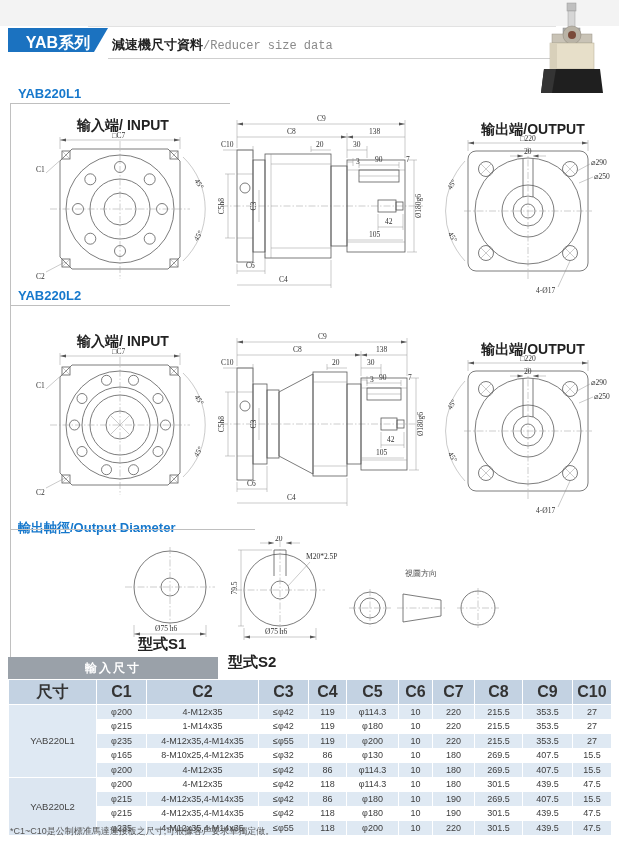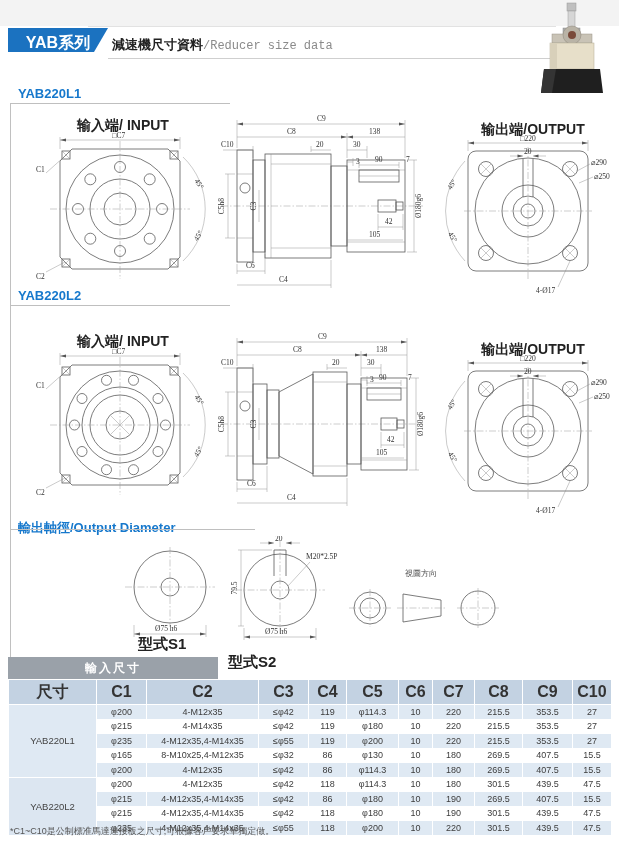--- a/index.html
+++ b/index.html
@@ -507,21 +507,21 @@
         <td>119</td>
         <td>φ114.3</td>
         <td>10</td>
         <td>220</td>
         <td>215.5</td>
         <td>353.5</td>
         <td>27</td>
       </tr>
       <tr>
         <td>φ215</td>
-        <td>4-M14x35</td>
+        <td>1-M14x35</td>
         <td>≤φ42</td>
         <td>119</td>
         <td>φ180</td>
         <td>10</td>
         <td>220</td>
         <td>215.5</td>
         <td>353.5</td>
         <td>27</td>
       </tr>
       <tr class="stripe">

